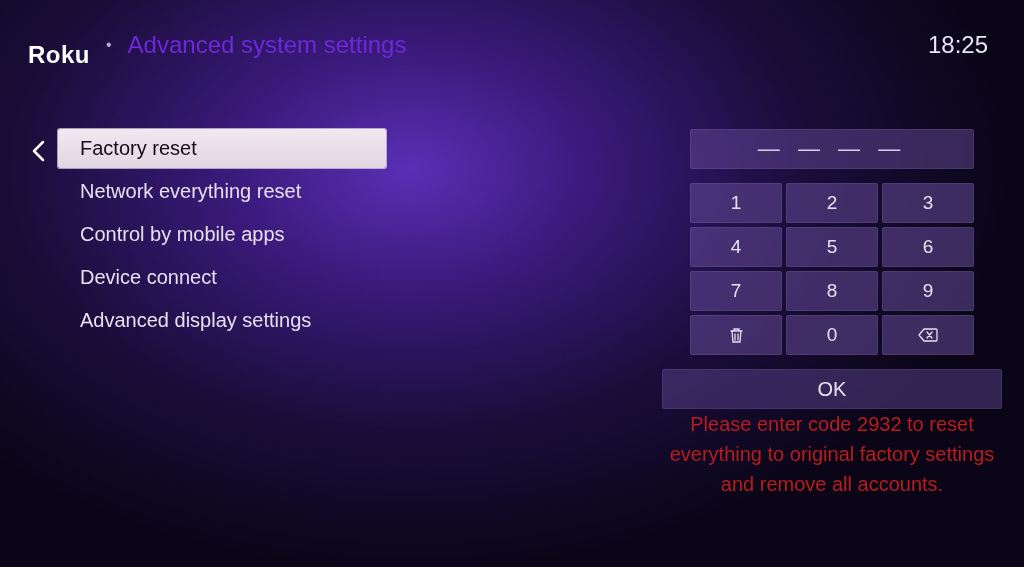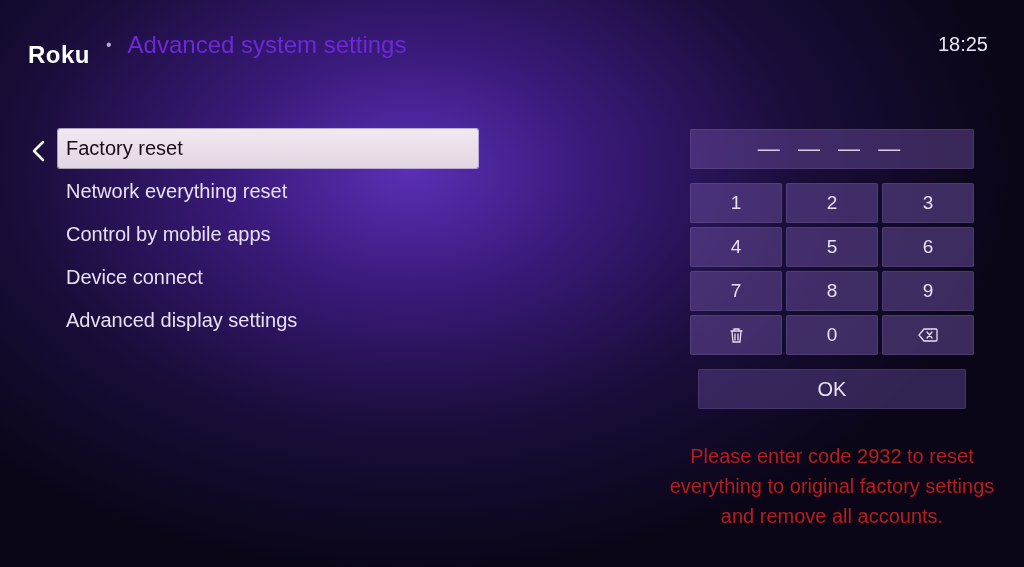--- a/index.html
+++ b/index.html
@@ -27,21 +27,21 @@
     color: #b8a8d8;
     font-size: 16px;
   }
   .title {
     font-size: 24px;
     font-weight: 400;
     color: #6d28d9;
   }
   .clock {
     margin-left: auto;
-    font-size: 20px;
+    font-size: 24px;
     color: #e8e4f5;
     padding-right: 8px;
   }
   .content {
     display: flex;
     margin-top: 60px;
     padding: 0 28px;
   }
   .left {
     display: flex;
@@ -50,23 +50,23 @@
   }
   .back-arrow {
     margin-top: 8px;
     width: 20px; height: 28px;
     display:flex; align-items:center; justify-content:center;
     color:#fff;
   }
   .menu { display:flex; flex-direction:column; gap:4px; }
   .menu-item {
     font-size: 20px;
-    padding: 8px 8px;
+    padding: 8px 22px;
     color: #e8e0f0;
-    width: 420px;
+    width: 328px;
   }
   .menu-item.selected {
     background: linear-gradient(#f2e8f0,#e2d6e2);
     color: #1a0a1a;
     border-radius: 2px;
     box-shadow: 0 0 0 1px rgba(255,255,255,0.6);
   }
   .right {
     margin-left: auto;
     width: 320px;
@@ -100,31 +100,31 @@
     background: rgba(100,75,150,0.55);
     border: 1px solid rgba(255,255,255,0.08);
     border-radius: 2px;
     display:flex;
     align-items:center;
     justify-content:center;
     font-size: 19px;
     color:#e8e0f0;
   }
   .ok-btn {
-    width: 268px;
+    width: 340px;
     height: 40px;
     background: rgba(90,65,140,0.5);
     border: 1px solid rgba(255,255,255,0.08);
     border-radius: 2px;
     display:flex;
     align-items:center;
     justify-content:center;
     font-size: 20px;
     color:#e8e0f0;
-    margin-bottom: 32px;
+    margin-bottom: 0;
   }
   .instruction {
     text-align:center;
     font-size: 20px;
     line-height: 1.5;
     color:#b91c1c;
     width: 340px;
   }
 </style>
 </head>

